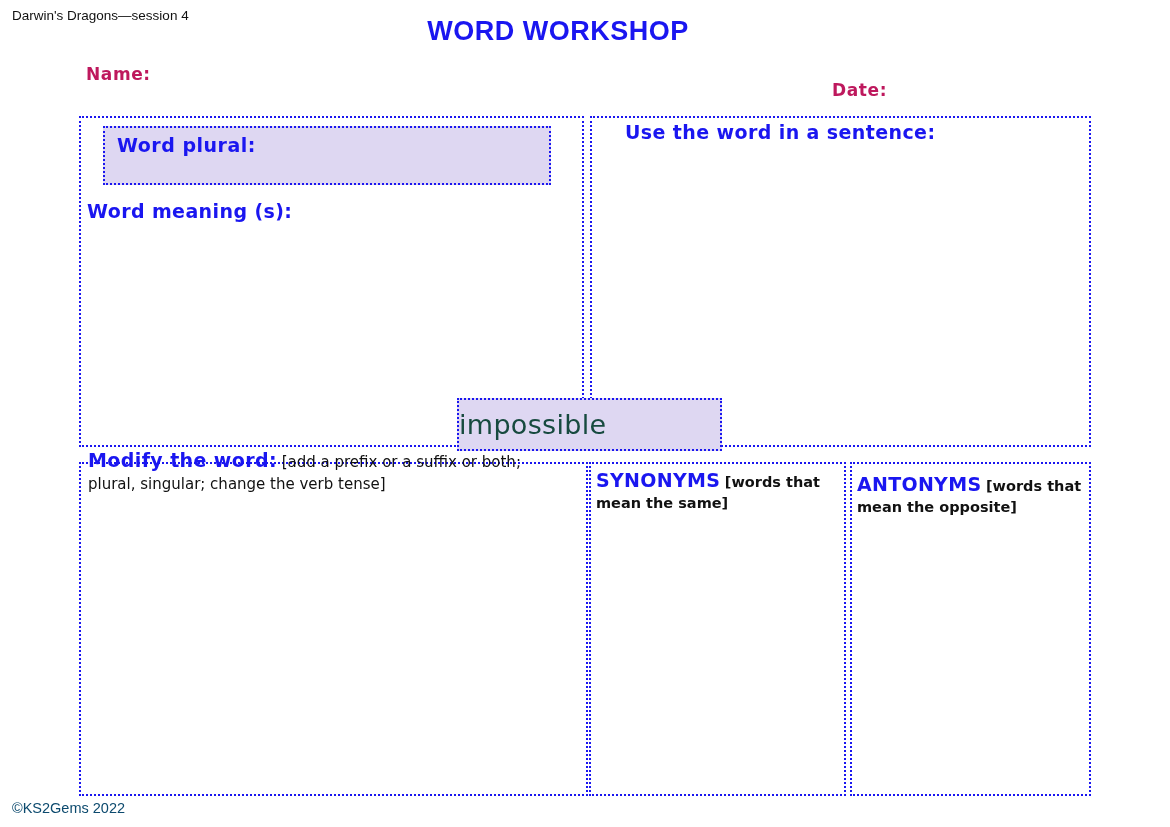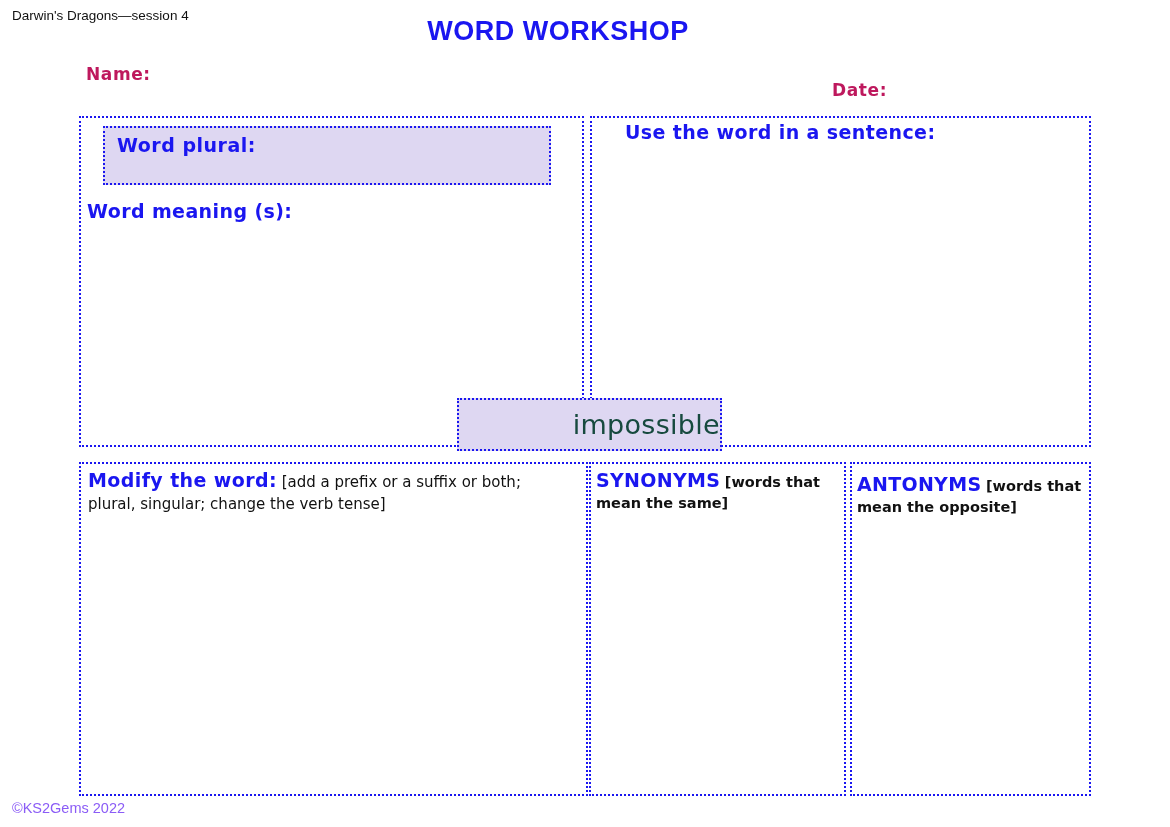--- a/index.html
+++ b/index.html
@@ -111,21 +111,21 @@
   .prompt .blue {
     color: #1a16f0;
     font-weight: bold;
   }
   .prompt .note {
     color: #111111;
   }
 
   #modify-prompt {
     left: 88px;
-    top: 468px;
+    top: 448px;
     width: 470px;
   }
   #modify-prompt .blue { font-size: 19px; letter-spacing: 0.4px; }
   #modify-prompt .note { font-size: 15px; }
 
   #synonyms-prompt {
     left: 596px;
     top: 468px;
     width: 246px;
   }
@@ -145,38 +145,38 @@
     position: absolute;
     left: 457px;
     top: 398px;
     width: 265px;
     height: 53px;
     background: #ded7f2;
     border: 2px dotted #1a16f0;
     box-sizing: border-box;
     display: flex;
     align-items: center;
-    justify-content: flex-end;
+    justify-content: flex-start;
     z-index: 5;
   }
   #focus-word {
     font-family: "DejaVu Sans", sans-serif;
     font-size: 27px;
     color: #174a3f;
     letter-spacing: 0.3px;
   }
 
   
   #copyright {
     position: absolute;
     left: 12px;
     top: 800px;
     font-family: "Liberation Sans", sans-serif;
     font-size: 14.5px;
-    color: #8b5cf6;
+    color: #0c4a6e;
     white-space: nowrap;
   }
 </style>
 </head>
 <body>
 
 <div id="session-label">Darwin's Dragons—session 4</div>
 
 <div id="page-title">WORD WORKSHOP</div>
 

